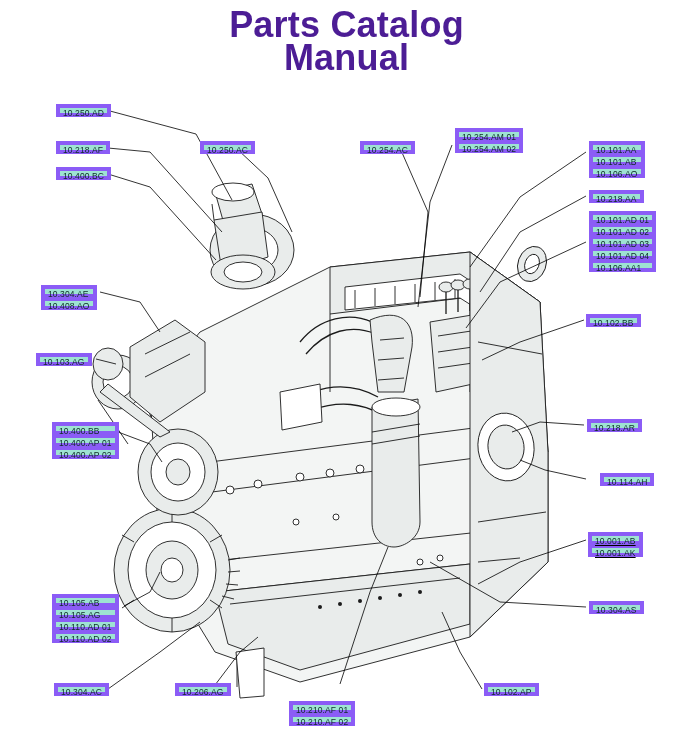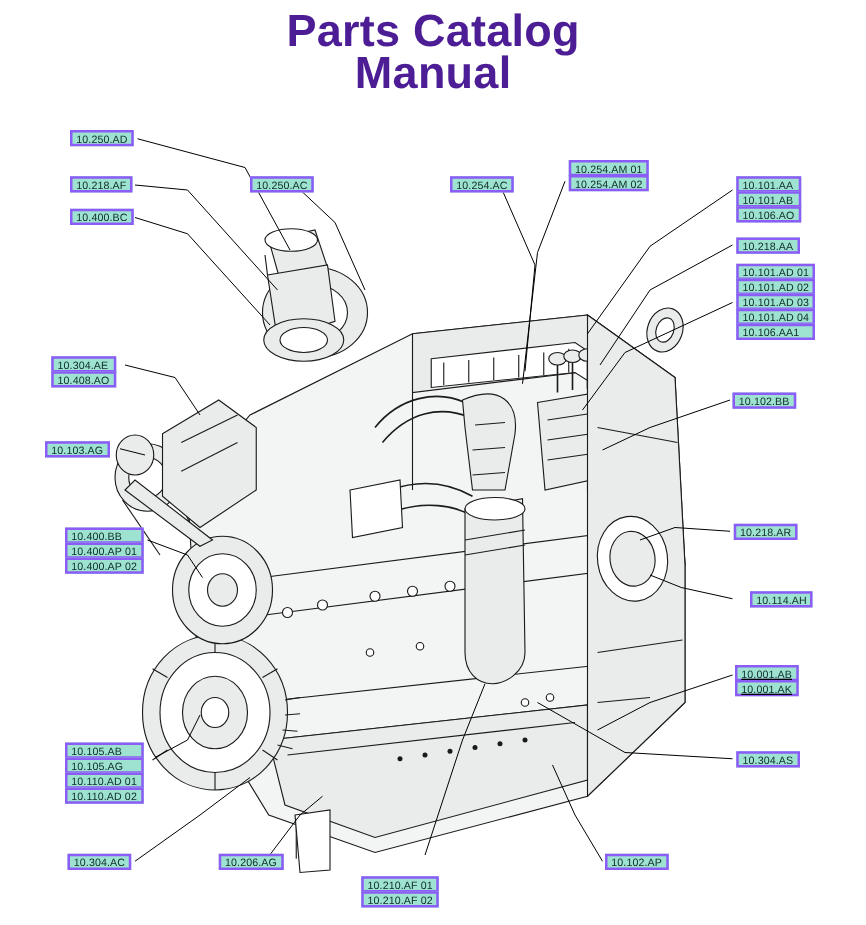--- a/index.html
+++ b/index.html
@@ -42,21 +42,21 @@
   }
   #svg-layer {
     position: absolute;
     top: 0;
     left: 0;
   }
   
   .label {
     position: absolute;
     background: #9ee3d2;
-    border: 2px solid #8b5cf6;
+    border: 4px solid #8b5cf6;
     color: #0d2b26;
     font-size: 8.5px;
     line-height: 11px;
     height: 13px;
     padding: 0 3px;
     box-sizing: border-box;
     white-space: nowrap;
     font-family: "Liberation Sans", sans-serif;
     letter-spacing: 0.1px;
   }

